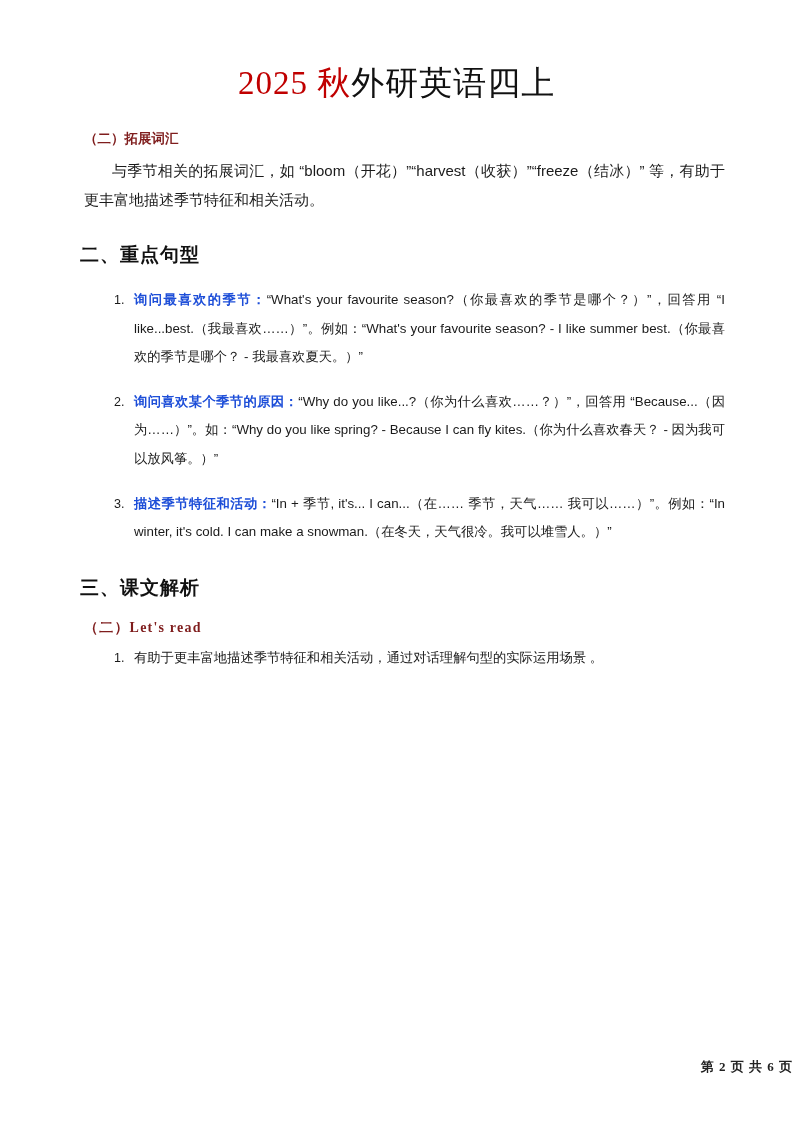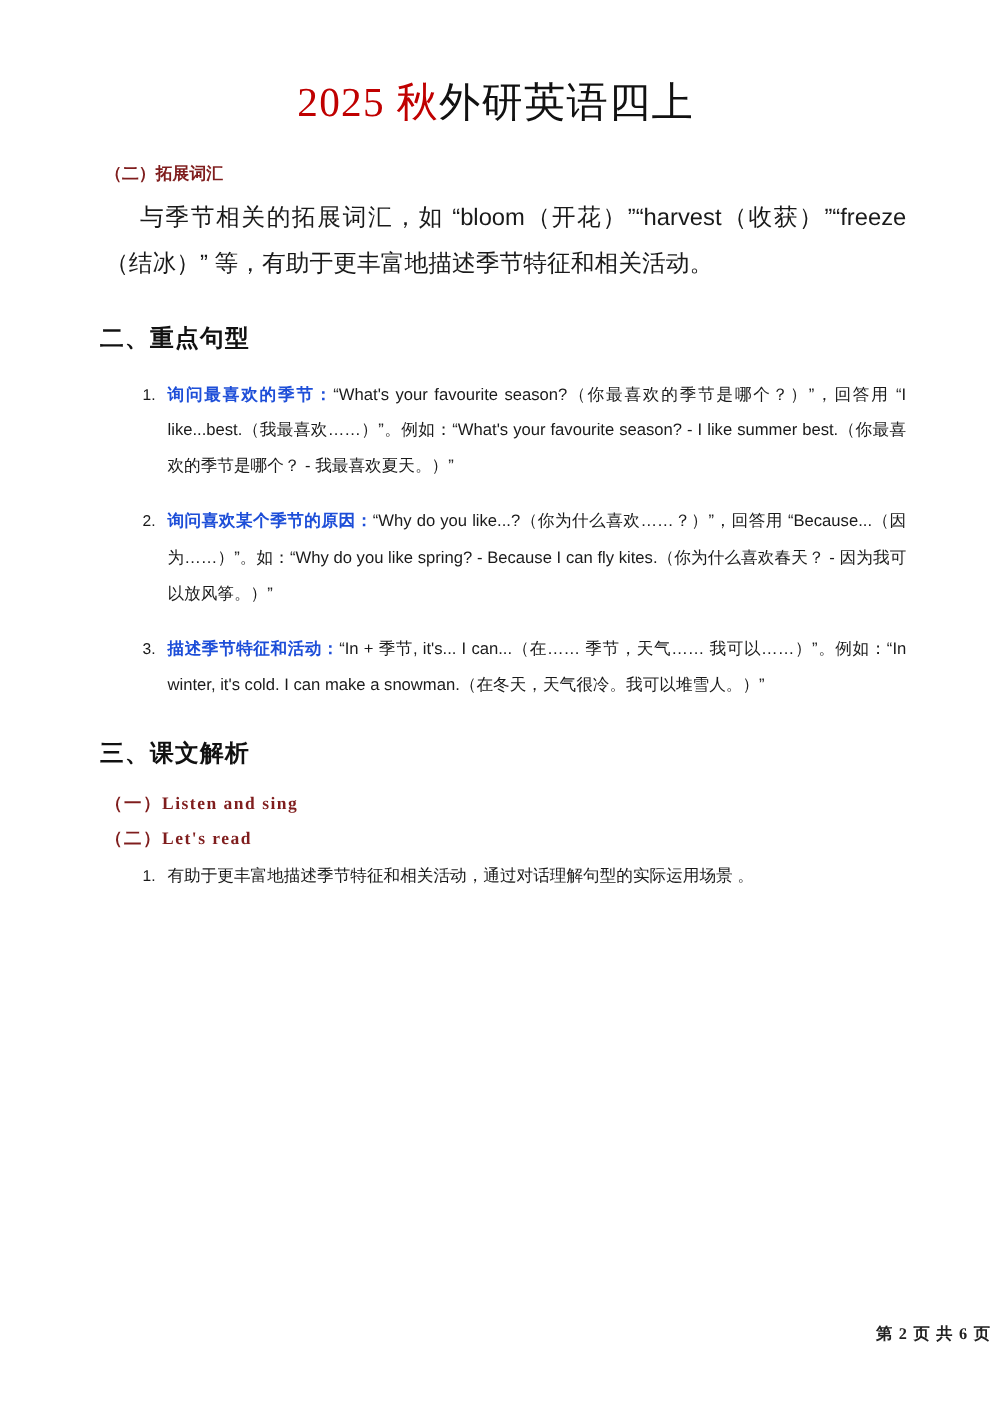--- a/index.html
+++ b/index.html
@@ -52,21 +52,21 @@
     font-family: "Liberation Sans", sans-serif;
   }
   .blue-head.mono {
     font-family: "Liberation Serif", serif;
     letter-spacing: 1.2px;
     font-size: 14px;
   }
 
   
   .para {
-    font-size: 19px;
+    font-size: 15px;
     line-height: 1.95;
     text-align: justify;
     margin: 0 6px 14px 22px;
     color: #1a1a1a;
   }
   .para.indent {
     text-indent: 28px;
   }
 
   
@@ -141,21 +141,20 @@
     <li>
       <span class="lead">询问喜欢某个季节的原因：</span><span>“Why do you like...?（你为什么喜欢……？）”，回答用 “Because...（因为……）”。如：“Why do you like spring? - Because I can fly kites.（你为什么喜欢春天？ - 因为我可以放风筝。）”</span>
     </li>
     <li>
       <span class="lead">描述季节特征和活动：</span><span>“In + 季节, it's... I can...（在…… 季节，天气…… 我可以……）”。例如：“In winter, it's cold. I can make a snowman.（在冬天，天气很冷。我可以堆雪人。）”</span>
     </li>
   </ol>
 
   <h2 class="section-head">三、课文解析</h2>
 
-  <div class="blue-head mono">（一）Listen and sing</div>
 
 
   <div class="blue-head mono">（二）Let's read</div>
 
   <ol class="num-list tight">
     <li>有助于更丰富地描述季节特征和相关活动，通过对话理解句型的实际运用场景 。</li>
   </ol>
 
   <div class="footer">第 2 页 共 6 页</div>
 

